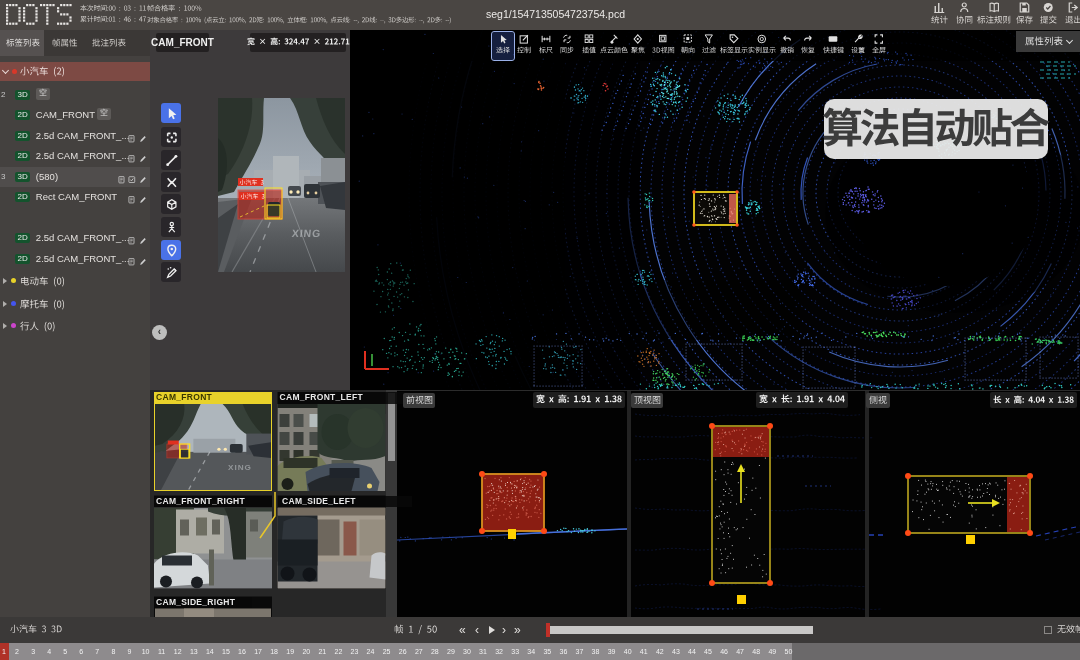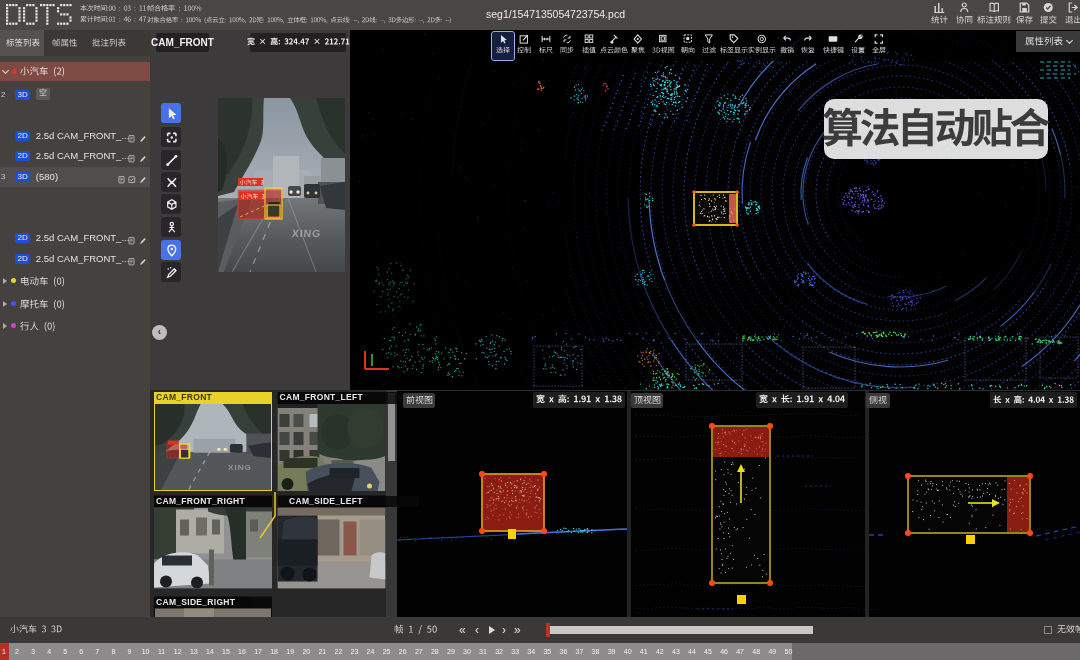--- a/index.html
+++ b/index.html
@@ -5,21 +5,21 @@
 .abs{position:absolute}
 .topbar{left:0;top:0;width:1080px;height:30px;background:#4a4643;z-index:30}
 .seg{position:absolute;left:486px;top:8px;font-size:10.5px;color:#eceae8}
 .tbtn{position:absolute;top:2px;width:34px;color:#dddad7}
 .tbtn .ic{height:12px;display:flex;justify-content:center}
 .tbtn .lb{margin-top:2px;display:flex;justify-content:center}
 .sidebar{left:0;top:30px;width:150px;height:587px;background:#44413f;z-index:20}
 .tabs{position:absolute;left:0;top:0;width:150px;height:26px;background:#3b3836}
 .redrow{position:absolute;left:0;top:32px;width:150px;height:19px;background:#7d4a44}
 .row{position:absolute;left:0;width:150px;height:20px;color:#e4e1de;font-size:9.5px;line-height:20px;white-space:nowrap}
-.bdg{display:inline-block;background:#1d4ed8;color:#e8e8e8;border-radius:2px;font-size:8px;line-height:10px;padding:0 2.5px;margin-right:3px;vertical-align:1px}
+.bdg{display:inline-block;background:#14532d;color:#e8e8e8;border-radius:2px;font-size:8px;line-height:10px;padding:0 2.5px;margin-right:3px;vertical-align:1px}
 .bdg2{display:inline-block;background:#5d5a58;border-radius:2px;line-height:10px;padding:1px 3px;vertical-align:1px}
 .ricons{position:absolute;right:3px;top:4px}
 .campanel{left:150px;top:30px;width:200px;height:360px;background:#3d3a3b;z-index:10}
 .hbadge{position:absolute;background:#232021;color:#efefef;border-radius:2px;font-weight:bold;white-space:nowrap;display:flex;align-items:center;justify-content:center}
 .vtool{position:absolute;width:20px;height:20px;background:#29262a;border-radius:3px;display:flex;align-items:center;justify-content:center}
 .vtool.sel{background:#4a72e8}
 .collapse{position:absolute;left:2px;top:295px;width:15px;height:15px;background:#bdbdbd;border-radius:50%;color:#333;font-size:10px;text-align:center;line-height:14px;font-weight:bold}
 .pctools{position:absolute;left:492px;top:32px;height:28px;display:flex;z-index:25}
 .pct{width:21.5px;color:#d8d8d8;padding-top:2px}
 .pct .ic{height:11px;display:flex;justify-content:center}
@@ -915,38 +915,49 @@
             <use href="#g35" transform="translate(41.7 7.60) scale(0.00950 -0.00950)"></use>
           </g>
         </svg>
       </div>
     </div>
 <div class="row" style="top:54.5px;"><span style="position:absolute;left:1px;font-size:8px;color:#c8c8c8">2</span><span style="margin-left:15px"></span><span class="bdg">3D</span> <span class="bdg2"><svg width="8" height="9" style="display:inline-block;vertical-align:-1px;overflow:visible" viewBox="0 0 8 9">
           <g fill="#eeeeee">
             <use href="#g97" transform="translate(0.0 6.40) scale(0.00800 -0.00800)"></use>
           </g>
         </svg></span></div>
+<div class="row" style="top:75.0px;"><span style="margin-left:15px"></span><span class="bdg">2D</span> CAM_FRONT <span class="bdg2"><svg width="8" height="9" style="display:inline-block;vertical-align:-1px;overflow:visible" viewBox="0 0 8 9">
+          <g fill="#eeeeee">
+            <use href="#g97" transform="translate(0.0 6.40) scale(0.00800 -0.00800)"></use>
+          </g>
+        </svg></span></div>
 <div class="row" style="top:95.5px;"><span style="margin-left:15px"></span><span class="bdg">2D</span> 2.5d CAM_FRONT_...<span class="ricons"><svg width="8" height="8" viewBox="0 0 10.5 11">
           <rect x="1" y="0.5" width="7" height="9" rx="1" fill="none" stroke="#cfcfcf" stroke-width="1.1"></rect>
           <path d="M2.8 3h3.4M2.8 5h3.4M2.8 7h2" stroke="#cfcfcf" stroke-width="0.9"></path>
         </svg>&nbsp;<svg width="8" height="8" viewBox="0 0 10.5 11">
           <path d="M1.5 9.5 L2.2 7 7.5 1.5 9 3 3.8 8.5Z" fill="#cfcfcf"></path>
         </svg></span></div>
 <div class="row" style="top:116.0px;"><span style="margin-left:15px"></span><span class="bdg">2D</span> 2.5d CAM_FRONT_...<span class="ricons"><svg width="8" height="8" viewBox="0 0 10.5 11">
           <rect x="1" y="0.5" width="7" height="9" rx="1" fill="none" stroke="#cfcfcf" stroke-width="1.1"></rect>
           <path d="M2.8 3h3.4M2.8 5h3.4M2.8 7h2" stroke="#cfcfcf" stroke-width="0.9"></path>
         </svg>&nbsp;<svg width="8" height="8" viewBox="0 0 10.5 11">
           <path d="M1.5 9.5 L2.2 7 7.5 1.5 9 3 3.8 8.5Z" fill="#cfcfcf"></path>
         </svg></span></div>
 <div class="row" style="top:136.5px;background:#504d4c;"><span style="position:absolute;left:1px;font-size:8px;color:#c8c8c8">3</span><span style="margin-left:15px"></span><span class="bdg">3D</span> (580)<span class="ricons"><svg width="8" height="8" viewBox="0 0 10.5 11">
           <rect x="1" y="0.5" width="7" height="9" rx="1" fill="none" stroke="#cfcfcf" stroke-width="1.1"></rect>
           <path d="M2.8 3h3.4M2.8 5h3.4M2.8 7h2" stroke="#cfcfcf" stroke-width="0.9"></path>
         </svg>&nbsp;<svg width="8" height="8" viewBox="0 0 10.5 11">
           <rect x="1" y="1" width="8" height="8" rx="1" fill="none" stroke="#cfcfcf" stroke-width="1.1"></rect>
           <path d="M3 5 L4.5 6.8 7 3.4" stroke="#cfcfcf" stroke-width="1.2" fill="none"></path>
+        </svg>&nbsp;<svg width="8" height="8" viewBox="0 0 10.5 11">
+          <path d="M1.5 9.5 L2.2 7 7.5 1.5 9 3 3.8 8.5Z" fill="#cfcfcf"></path>
+        </svg></span></div>
+<div class="row" style="top:157.0px;"><span style="margin-left:15px"></span><span class="bdg">2D</span> Rect CAM_FRONT<span class="ricons"><svg width="8" height="8" viewBox="0 0 10.5 11">
+          <rect x="1" y="0.5" width="7" height="9" rx="1" fill="none" stroke="#cfcfcf" stroke-width="1.1"></rect>
+          <path d="M2.8 3h3.4M2.8 5h3.4M2.8 7h2" stroke="#cfcfcf" stroke-width="0.9"></path>
         </svg>&nbsp;<svg width="8" height="8" viewBox="0 0 10.5 11">
           <path d="M1.5 9.5 L2.2 7 7.5 1.5 9 3 3.8 8.5Z" fill="#cfcfcf"></path>
         </svg></span></div>
 <div class="row" style="top:198.0px;"><span style="margin-left:15px"></span><span class="bdg">2D</span> 2.5d CAM_FRONT_...<span class="ricons"><svg width="8" height="8" viewBox="0 0 10.5 11">
           <rect x="1" y="0.5" width="7" height="9" rx="1" fill="none" stroke="#cfcfcf" stroke-width="1.1"></rect>
           <path d="M2.8 3h3.4M2.8 5h3.4M2.8 7h2" stroke="#cfcfcf" stroke-width="0.9"></path>
         </svg>&nbsp;<svg width="8" height="8" viewBox="0 0 10.5 11">
           <path d="M1.5 9.5 L2.2 7 7.5 1.5 9 3 3.8 8.5Z" fill="#cfcfcf"></path>
         </svg></span></div>
 <div class="row" style="top:218.5px;"><span style="margin-left:15px"></span><span class="bdg">2D</span> 2.5d CAM_FRONT_...<span class="ricons"><svg width="8" height="8" viewBox="0 0 10.5 11">
@@ -1223,21 +1234,21 @@
     <g transform="translate(4,206.5)">
       <rect width="118" height="21" fill="#0a0a0a"></rect>
       <rect x="1" y="12" width="116" height="9" fill="#7c766d"></rect>
       <rect x="30" y="12" width="30" height="9" fill="#938b80"></rect>
     </g>
     <path d="M125 102 L125 126 L110 148" stroke="#e8c62a" stroke-width="1.5" fill="none"></path>
   </svg>
 <div class="thlabel yel" style="left:154.0px;top:392.0px;width:118px">CAM_FRONT</div>
 <div class="thlabel" style="left:277.5px;top:392.0px;width:132px">CAM_FRONT_LEFT</div>
 <div class="thlabel" style="left:154.0px;top:495.5px;width:118px">CAM_FRONT_RIGHT</div>
-<div class="thlabel" style="left:287px;top:495.5px;width:132px">CAM_SIDE_LEFT</div>
+<div class="thlabel" style="left:280px;top:495.5px;width:132px">CAM_SIDE_LEFT</div>
 <div class="thlabel" style="left:154.0px;top:596.5px;width:98px">CAM_SIDE_RIGHT</div>
 <div style="position:absolute;left:154px;top:392px;width:118px;height:99px;border:1.5px solid #e8d22a;z-index:14"></div>
 <div style="position:absolute;left:386px;top:390px;width:11px;height:227px;background:#383838;z-index:12"></div>
 <div style="position:absolute;left:388px;top:393px;width:7px;height:68px;background:#939393;z-index:13"></div>
 <svg style="position:absolute;left:397px;top:390px" width="683" height="227" viewBox="0 0 683 227">
     <rect width="683" height="227" fill="#020202"></rect>
     <path d="M0 150 C60 147 140 143 230 139" stroke="#2a4aaa" stroke-width="1.2" fill="none" opacity="0.9"></path>
     <path d="M120 144 C160 142 200 140 230 139" stroke="#4a74e0" stroke-width="1.4" fill="none" opacity="0.9"></path>
     <path d="M165.1 140.6h.1M166.8 138.2h.1M174.3 142.6h.1M194.6 140.3h.1M194.8 142.7h.1M181.9 138.7h.1M197.9 140.7h.1M183.6 140.3h.1M190.0 142.4h.1M177.4 141.2h.1M181.4 142.5h.1M179.3 139.1h.1M163.6 139.5h.1M176.5 138.8h.1M160.4 140.6h.1M190.3 138.7h.1M171.5 140.7h.1M187.5 140.5h.1M190.2 139.5h.1M190.6 142.0h.1M183.9 142.0h.1M181.9 138.9h.1M195.3 140.2h.1M170.0 141.6h.1M185.8 142.1h.1M168.8 138.4h.1M185.0 140.6h.1M192.0 141.1h.1M187.8 139.4h.1M185.9 140.7h.1" stroke="#45c8d8" stroke-width="1.4" stroke-linecap="round" fill="none"></path>
     <path d="M32.3 147.8h.1M8.2 147.5h.1M13.2 148.8h.1M54.3 149.8h.1M59.0 148.3h.1M18.3 150.9h.1M2.7 150.9h.1M33.9 147.5h.1M52.6 147.0h.1M10.8 147.1h.1M26.1 148.7h.1M94.3 149.0h.1M44.6 149.8h.1M3.8 147.3h.1M90.1 147.6h.1M32.0 148.6h.1M65.2 147.7h.1M107.5 148.0h.1M45.8 147.1h.1M117.0 149.9h.1" stroke="#2a4aaa" stroke-width="1.2" stroke-linecap="round" fill="none" opacity="0.80"></path>

